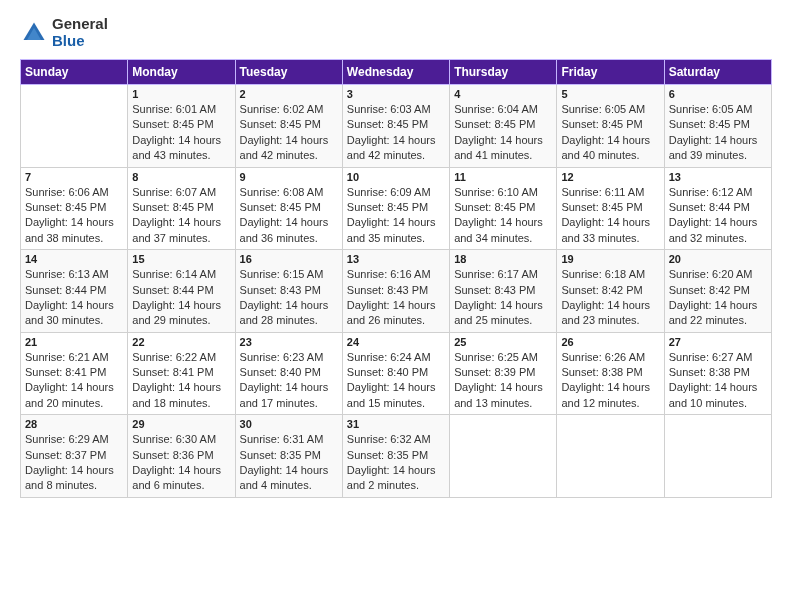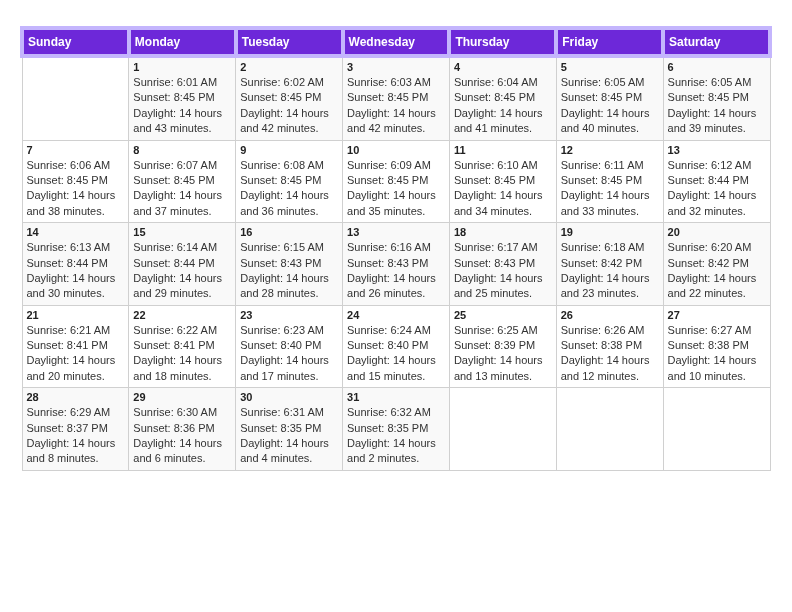--- a/index.html
+++ b/index.html
@@ -59,27 +59,27 @@
       font-size: 14px;
       color: #555;
       margin-top: 2px;
     }
     table {
       width: 100%;
       border-collapse: collapse;
       font-size: 9.5px;
     }
     thead tr th {
-      background-color: #6d28d9;
+      background-color: #4c1d95;
       color: #fff;
       padding: 5px 4px;
       text-align: left;
       font-size: 12px;
       font-weight: bold;
-      border: 4px solid #c4b5fd;
+      border: 1px solid #c4b5fd;
     }
     tbody tr td {
       border: 1px solid #d0d0d0;
       padding: 3px 4px;
       vertical-align: top;
       background: #fff;
       min-height: 70px;
       height: 70px;
     }
     tbody tr:nth-child(odd) td {
@@ -99,20 +99,30 @@
     }
     .empty-cell {
       background: #fff !important;
     }
   </style>
 </head>
 <body>
 
 <div class="page">
   <div class="header">
+    <div class="logo">
+      <svg class="logo-icon" viewBox="0 0 32 32" xmlns="http://www.w3.org/2000/svg">
+        <polygon points="16,4 28,24 4,24" fill="#2a6db5"></polygon>
+        <polygon points="16,10 24,24 8,24" fill="#5aa0e0" opacity="0.5"></polygon>
+      </svg>
+      <div class="logo-text">
+        <span class="logo-general">General</span>
+        <span class="logo-blue">Blue</span>
+      </div>
+    </div>
   </div>
 
   <table>
     <thead>
       <tr>
         <th>Sunday</th>
         <th>Monday</th>
         <th>Tuesday</th>
         <th>Wednesday</th>
         <th>Thursday</th>

